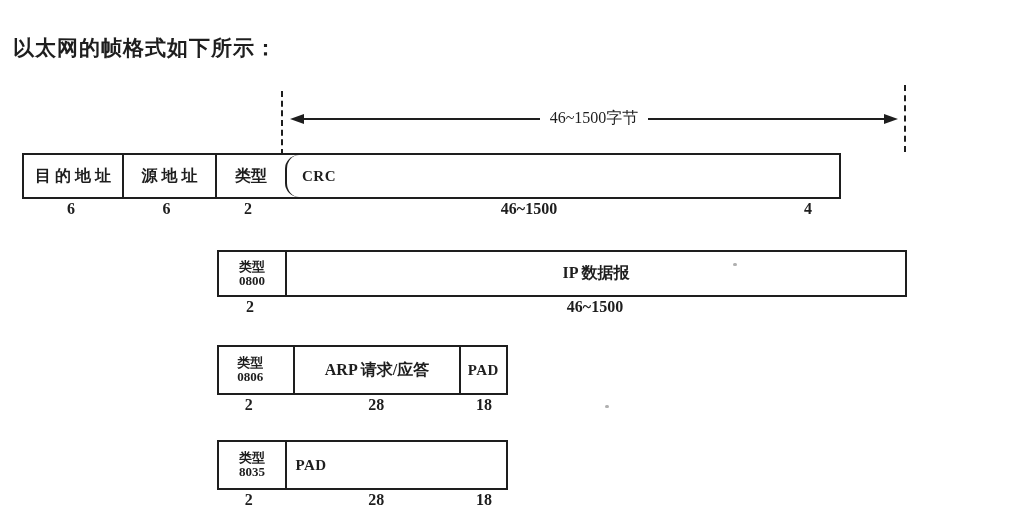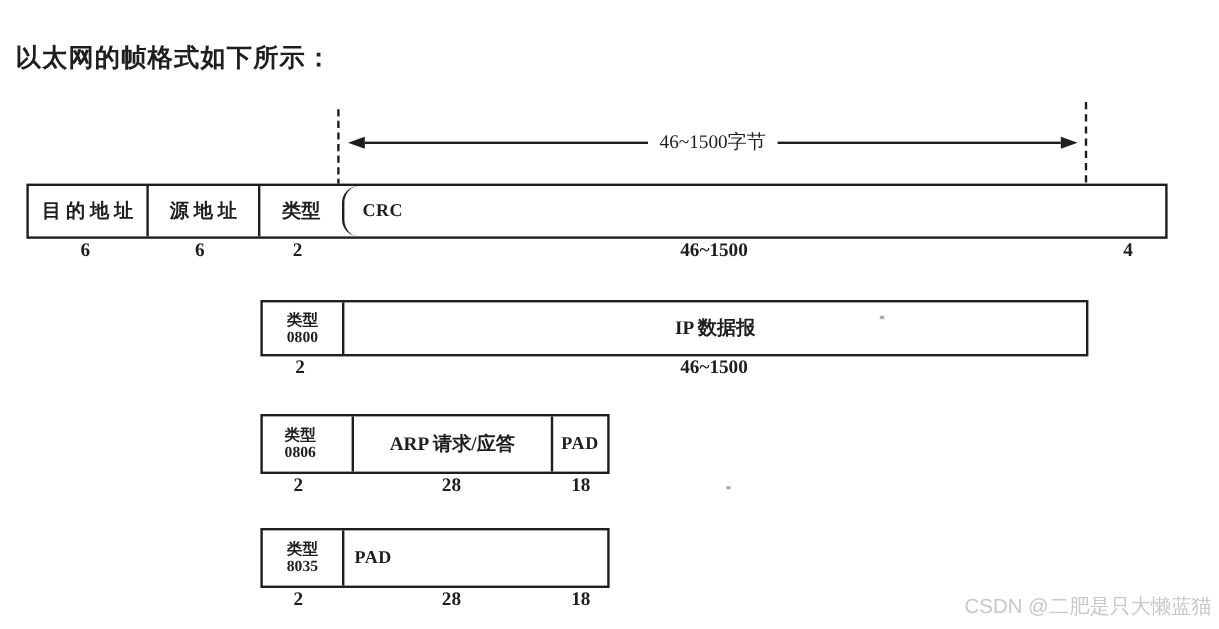--- a/index.html
+++ b/index.html
@@ -58,21 +58,21 @@
   .cell:first-child{border-left:none;}
   .cell.grow{flex:1 1 auto;}
   .cell.latin{font-weight:700;font-size:15px;letter-spacing:0.5px;}
   .cell.sp{letter-spacing:4px;padding-left:4px;}
   .cell.two-line{flex-direction:column;justify-content:center;line-height:14px;font-size:13px;font-weight:700;}
   .sizerow{display:flex;width:100%;margin-top:1px;}
   .sizerow .scell{
     display:flex;align-items:flex-start;justify-content:center;
     font-size:16px;font-weight:700;
   }
-  .row1{left:22px;top:153px;width:951px;}
+  .row1{left:22px;top:153px;width:819px;}
   .row1 .boxrow{height:46px;}
   .row2{left:217px;top:250px;width:690px;}
   .row2 .boxrow{height:47px;}
   .row3{left:217px;top:345px;width:291px;}
   .row3 .boxrow{height:50px;}
   .row4{left:217px;top:440px;width:291px;}
   .row4 .boxrow{height:50px;}
   .w-dst{width:98px;}
   .w-src{width:93px;}
   .w-typ{width:70px;}
@@ -165,15 +165,14 @@
     <div class="sizerow">
       <div class="scell w-typ2">2</div>
       <div class="scell w-arp">28</div>
       <div class="scell w-pad">18</div>
     </div>
   </div>
 
   <div class="speck speck-1"></div>
   <div class="speck speck-2"></div>
 
-  <div class="watermark">CSDN @二肥是只大懒蓝猫</div>
 
 </div>
 
 </body></html>

